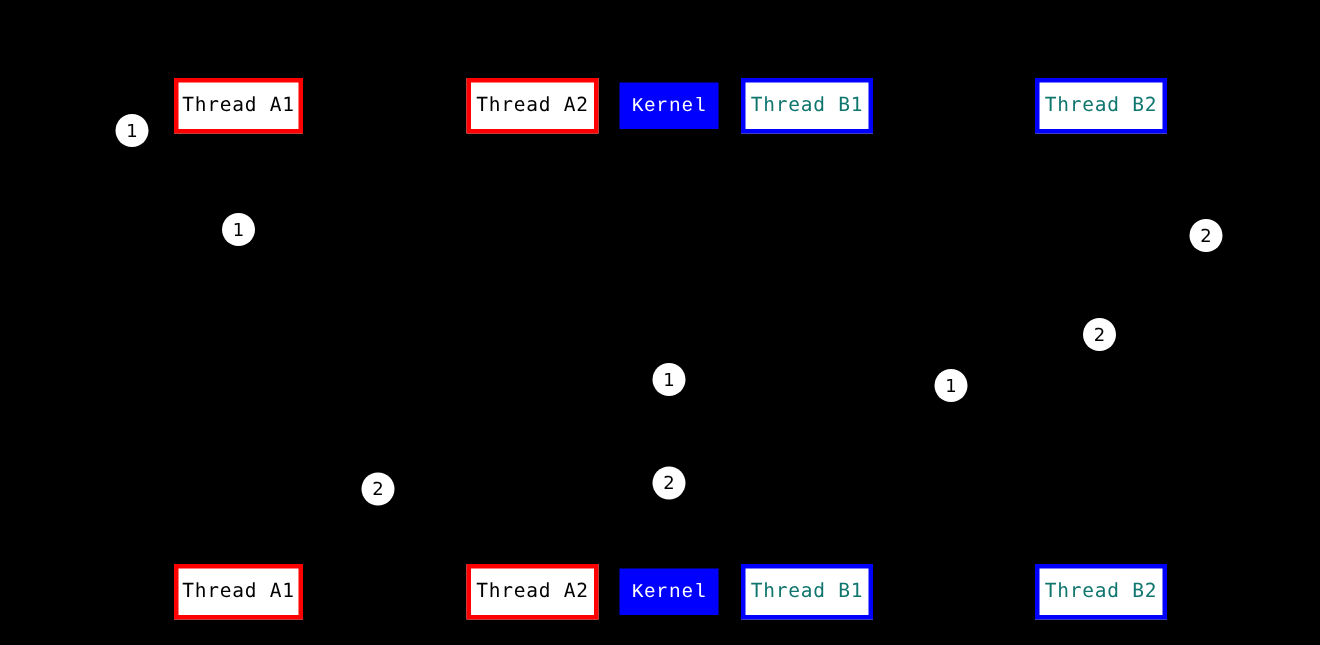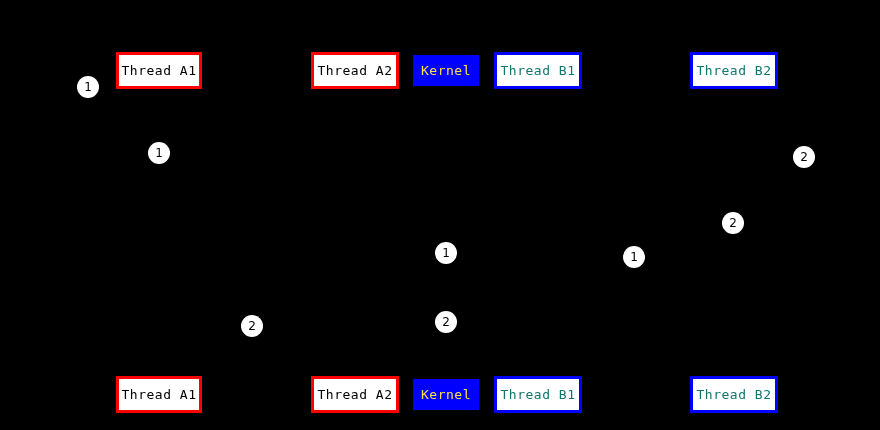--- a/index.html
+++ b/index.html
@@ -35,21 +35,22 @@
     color: #000000;
   }
   .participant.blue {
     background: #ffffff;
     border: 3px solid #0000ff;
     color: #0f766e;
   }
   .participant.solidblue {
     background: #0000ff;
     border: 0px solid #0000ff;
-    color: #fde047;
+    color: #ffffff;
+    font-family: Liberation Mono, monospace;
   }
 
   
   .lifeline {
     position: absolute;
     width: 1px;
     background: #000000;
   }
 
   

